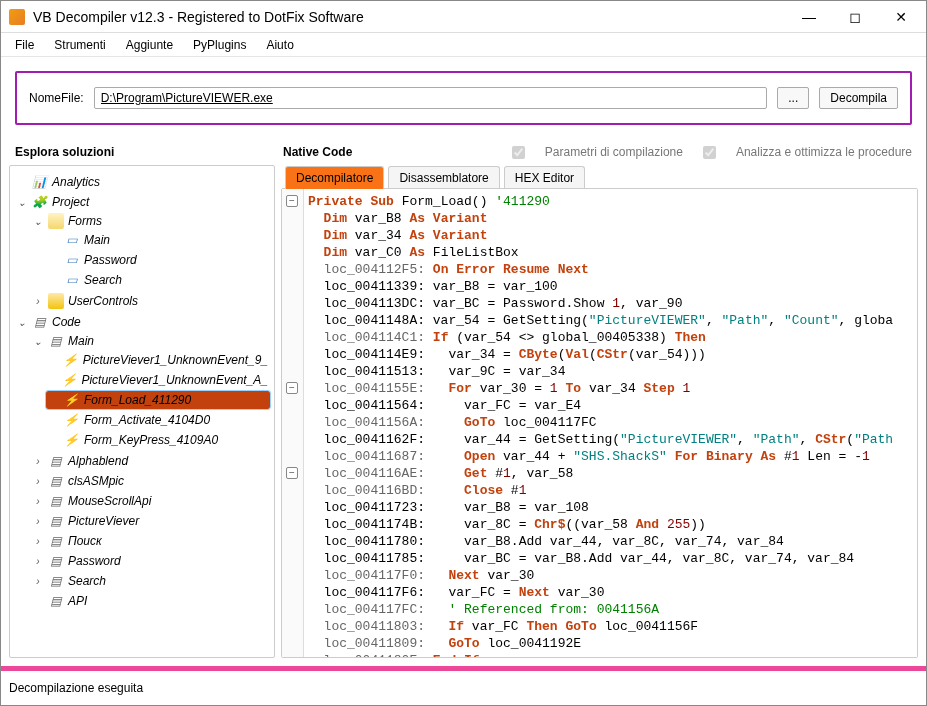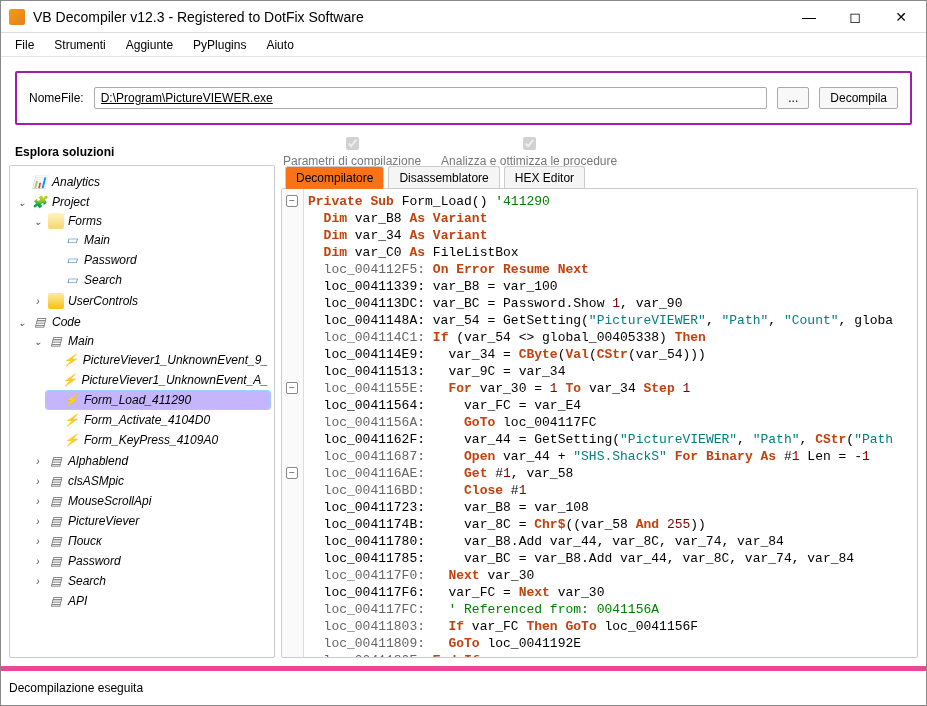--- a/index.html
+++ b/index.html
@@ -13,40 +13,40 @@
 .menubar .menuitem { padding: 2px 10px; cursor: pointer; font-size: 12px; }
 .toolbar { padding: 14px 14px; display: flex; align-items: center; gap: 8px; }
 .toolbar-box { border: 2px solid #a21caf; border-radius: 2px; padding: 14px 12px; display: flex; align-items: center; gap: 10px; flex: 1; }
 .toolbar label { font-size: 12px; }
 .toolbar input[type=text] { flex: 1; padding: 3px 6px; border: 1px solid #aaa; border-radius: 2px; font-size: 12px; text-decoration: underline; }
 .toolbar button { padding: 3px 10px; border: 1px solid #aaa; border-radius: 2px; background: #f8f8f8; cursor: pointer; font-size: 12px; }
 .subheader { height: 26px; display: flex; align-items: center; padding: 0 14px; gap: 20px; }
 .subheader .left { width: 248px; font-weight: 600; }
 .subheader .mid { font-weight: 600; flex: 1; }
 .subheader .checks { display: flex; gap: 20px; color: #777; }
-.subheader .checks label { display: flex; align-items: center; gap: 4px; flex-direction: column; }
+.subheader .checks label { display: flex; align-items: center; gap: 20px; }
 .subheader .checks input[type=checkbox] { accent-color: #888; }
 .mainarea { flex: 1; display: flex; gap: 6px; padding: 0 8px 8px 8px; overflow: hidden; }
 .panel { border: 1px solid #ccc; border-radius: 2px; background: #fff; overflow: auto; }
 .treepanel { width: 266px; padding: 6px 4px; overflow: auto; }
 .codewrap { flex: 1; display: flex; flex-direction: column; overflow: hidden; }
 .tabs { display: flex; gap: 4px; padding-left: 4px; }
 .tab { padding: 4px 10px 4px 10px; border: 1px solid #ccc; border-bottom: none; border-radius: 3px 3px 0 0; font-size: 12px; cursor: pointer; background: #f5f5f5; position: relative; top: 1px; }
 .tab.active { background: #f97316; z-index: 2; }
 .codepanel { flex: 1; overflow: auto; position: relative; }
 .code { font-family: Consolas, "Courier New", monospace; font-size: 13px; line-height: 17px; white-space: pre; padding: 4px 0 4px 26px; }
 .gutter { position: absolute; left: 0; top: 0; width: 22px; border-right: 1px solid #ddd; height: 100%; background: #fafafa; }
 .gutmark { position: absolute; left: 4px; width: 12px; height: 12px; border: 1px solid #888; border-radius: 2px; font-size: 10px; line-height: 10px; text-align: center; color: #555; background: #fff; cursor: pointer; }
 .statusbar { height: 22px; border-top: 5px solid #ec4899; padding: 17px 8px; font-size: 12px; display: flex; align-items: center; }
 
 .tree ul { list-style: none; padding-left: 16px; }
 .tree > ul { padding-left: 0; }
 .tree li { padding: 1px 0; }
 .tree .node { display: flex; align-items: center; gap: 4px; padding: 1px 2px; border-radius: 2px; cursor: pointer; white-space: nowrap; font-style: italic; }
-.tree .node.selected { background: #c4b5fd; outline: 1px solid #99d1ff; }
+.tree .node.selected { background: #c2410c; outline: 1px solid #99d1ff; }
 .tree .caret { width: 12px; text-align: center; color: #555; font-size: 10px; cursor: pointer; }
 .tree .caret.empty { visibility: hidden; }
 .tree .ico { width: 16px; height: 16px; display: inline-flex; align-items: center; justify-content: center; font-size: 12px; }
 .ico-folder { background: linear-gradient(#ffe9a8,#f1c40f); border-radius: 2px; }
 .ico-folder-open { background: linear-gradient(#fff3c4,#f5d76e); border-radius: 2px; }
 .ico-form::before { content: "▭"; color: #3b7ab5; }
 .ico-module::before { content: "▤"; color: #666; }
 .ico-bolt { color: #e0a800; font-size: 13px; }
 .ico-bolt::before { content: "⚡"; }
 .ico-chart::before { content: "📊"; font-size: 12px; }
@@ -83,20 +83,21 @@
   <div class="toolbar-box">
     <label>NomeFile:</label>
     <input type="text" value="D:\Program\PictureVIEWER.exe" style="">
     <button>...</button>
     <button>Decompila</button>
   </div>
 </div>
 
 <div class="subheader">
   <div class="left">Esplora soluzioni</div>
+  <div class="mid">Native Code</div>
   <div class="checks">
     <label>
         <input type="checkbox" checked="" disabled="" style="">
         <span>Parametri di compilazione</span>
       </label>
     <label>
         <input type="checkbox" checked="" disabled="" style="">
         <span>Analizza e ottimizza le procedure</span>
       </label>
   </div>

